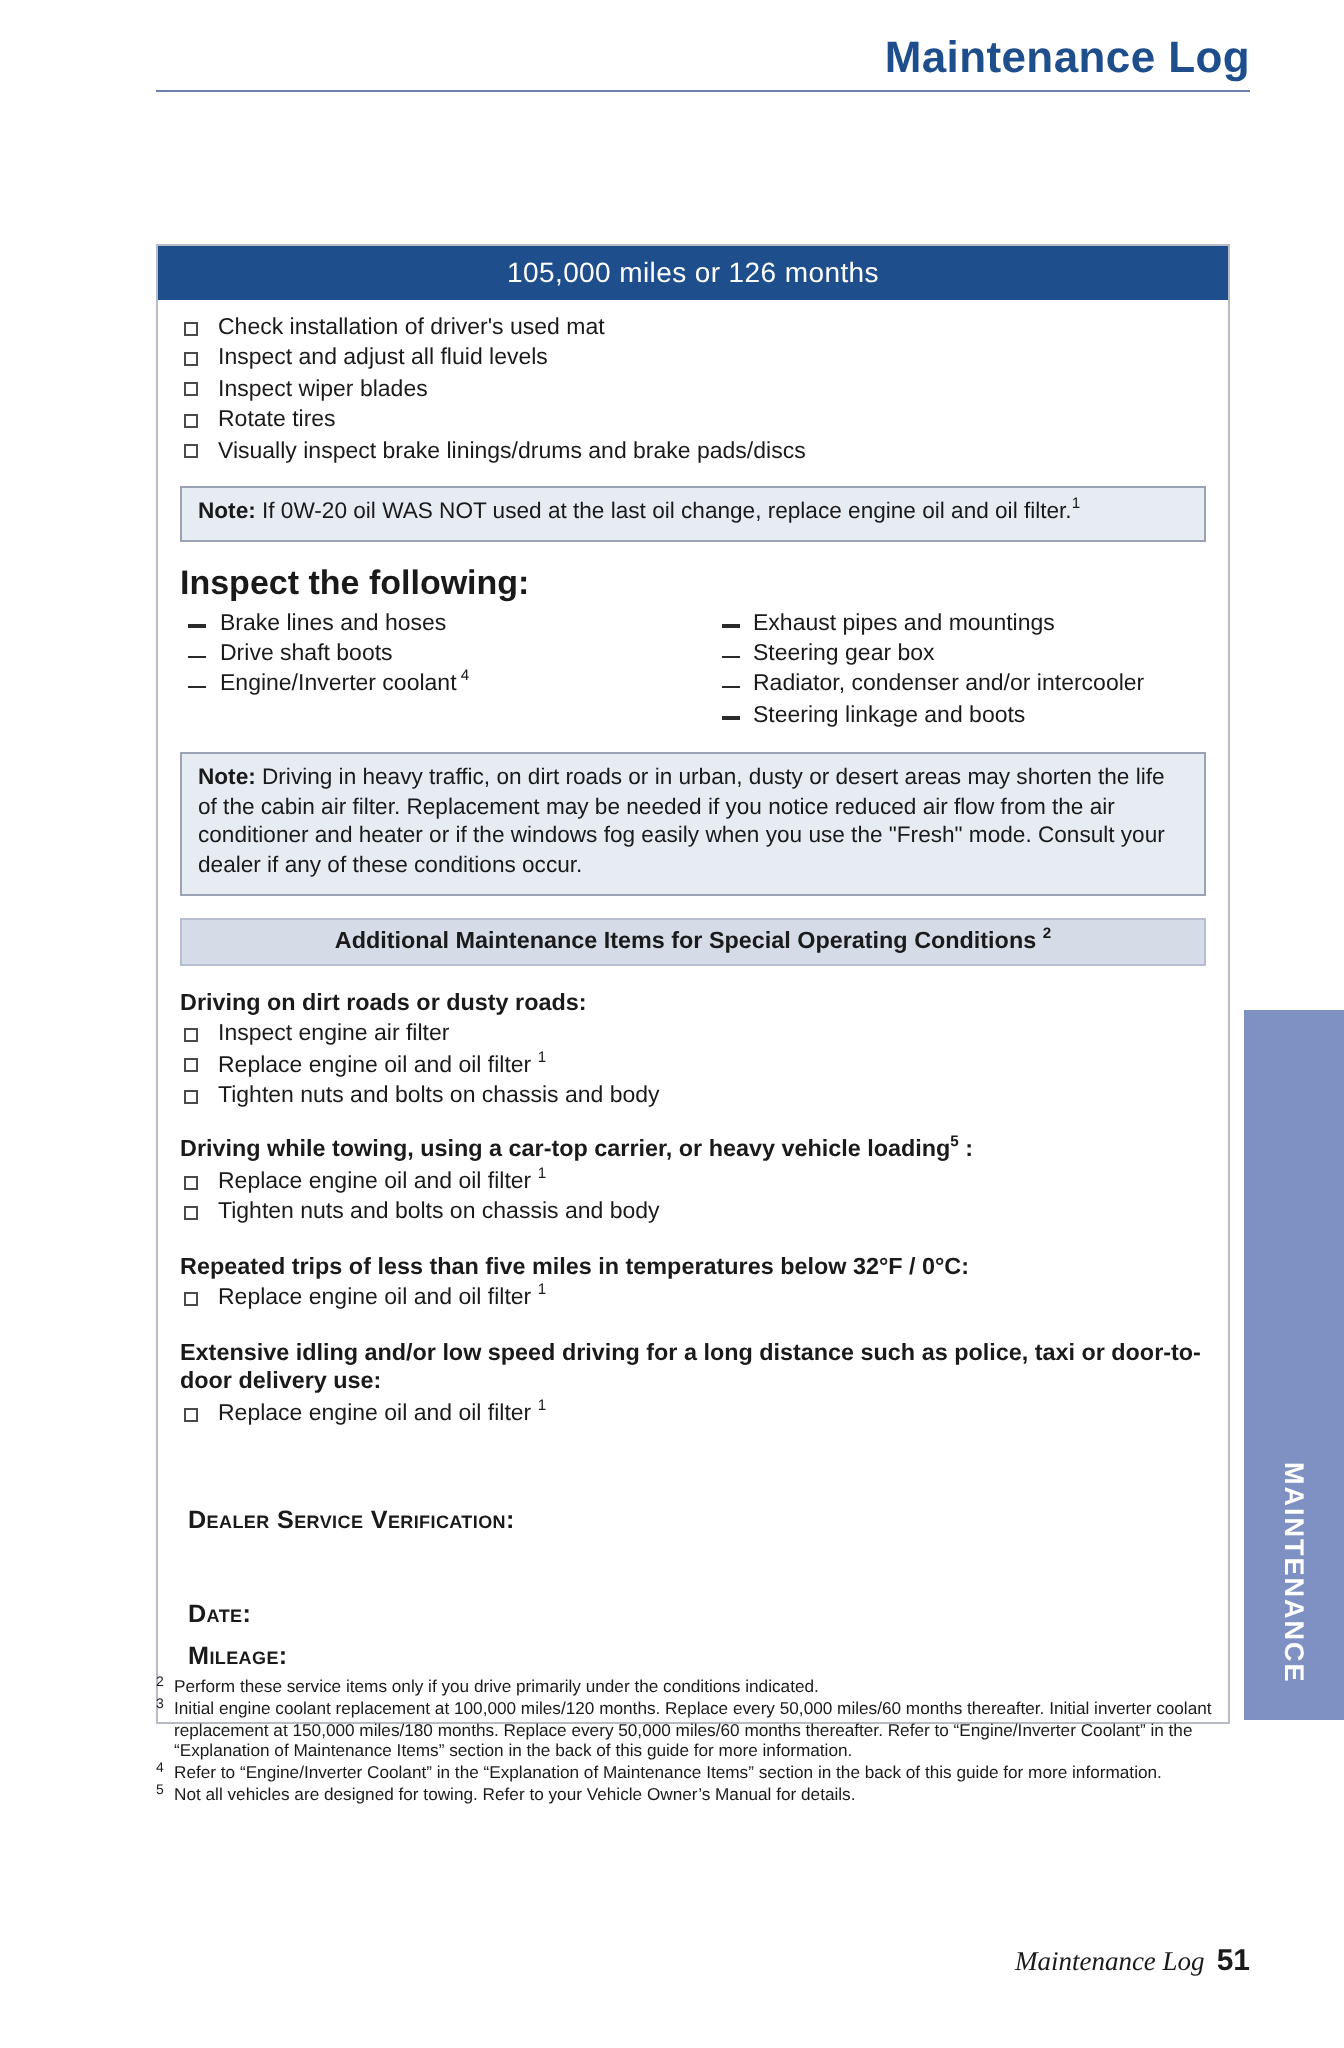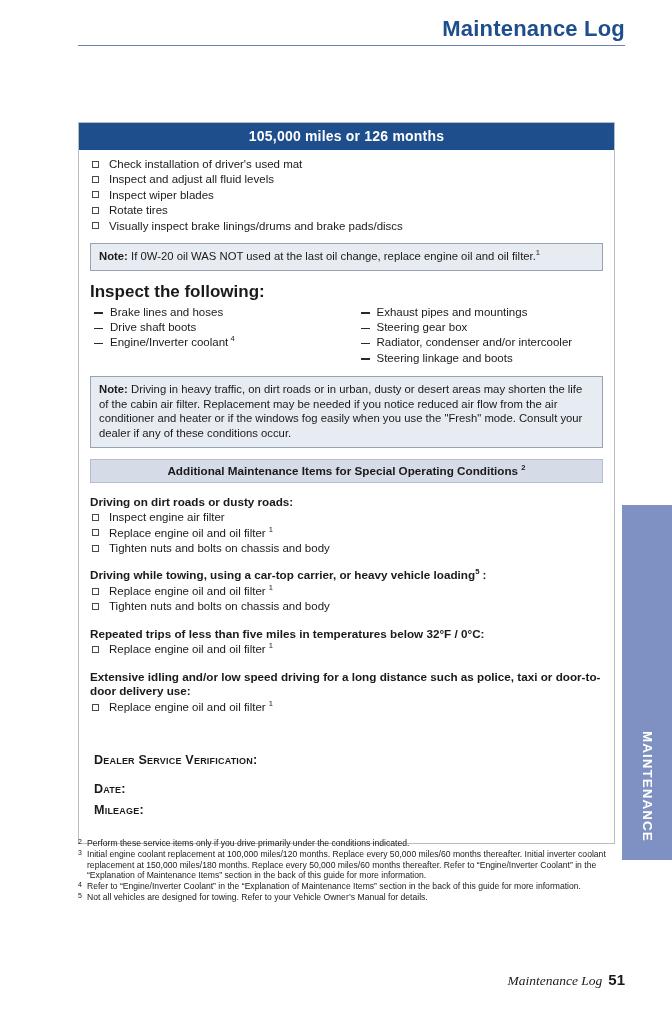--- a/index.html
+++ b/index.html
@@ -50,21 +50,21 @@
     width: 537px;
     border: 1px solid #b8bcc4;
     background: #ffffff;
     box-sizing: border-box;
   }
   .interval-bar {
     background: #1F4E8C;
     color: #ffffff;
     text-align: center;
     font-size: 14px;
-    font-weight: bold;
+    font-weight: normal;
     padding: 5px 0 6px 0;
     letter-spacing: 0.2px;
   }
   .box-inner {
     padding: 7px 11px 10px 11px;
   }
 
   
   ul.checklist {
     list-style: none;
@@ -165,21 +165,21 @@
   }
 
   
   .dealer-block { margin-top: 38px; padding-left: 4px; }
   .smallcaps {
     font-variant: small-caps;
     font-weight: bold;
     font-size: 12.6px;
     letter-spacing: 0.2px;
   }
-  .dealer-date { margin-top: 15px; }
+  .dealer-date { margin-top: 33px; }
   .dealer-mileage { margin-top: 7px; margin-bottom: 16px; }
 
   
   .footnotes {
     position: absolute;
     left: 78px;
     top: 838px;
     width: 545px;
     font-size: 8.6px;
     line-height: 10.6px;

